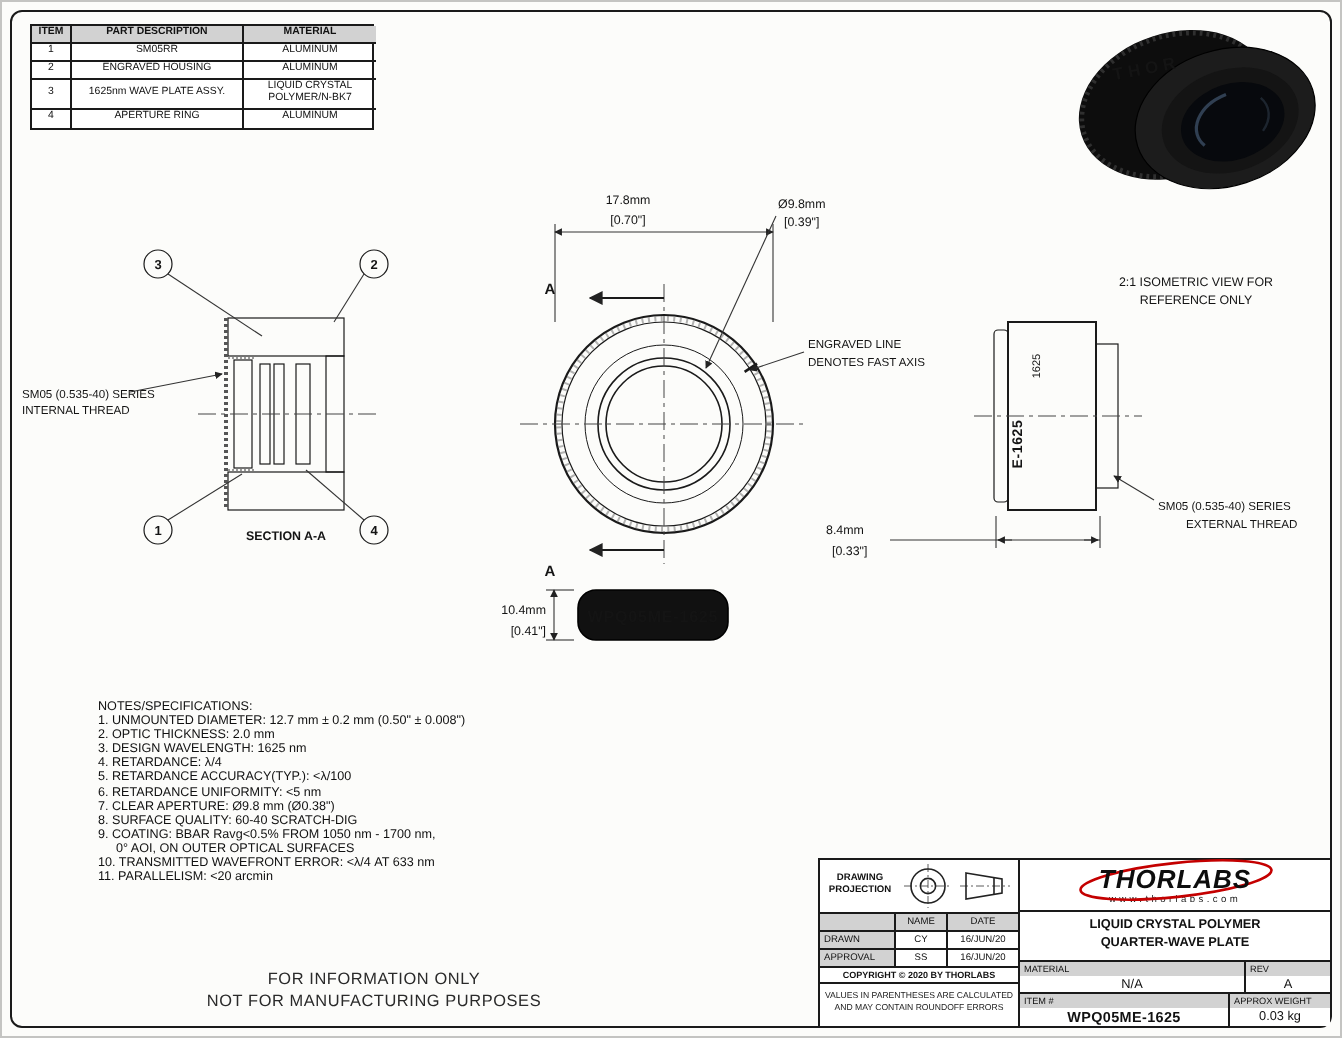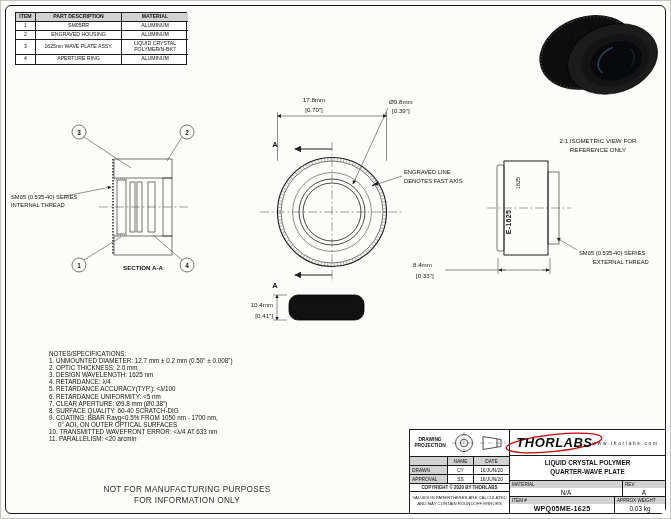--- a/index.html
+++ b/index.html
@@ -49,21 +49,21 @@
   .ps  { fill:none; stroke:#222; stroke-width:0.8; }
   .psc { stroke:#333; stroke-width:0.4; fill:none; stroke-dasharray:4 1.5 1 1.5; }
   .tb-sign-row { display:flex; height:9px; border-bottom:0.6px solid #1a1a1a; }
   .ts-c1 { width:38px; border-right:0.6px solid #1a1a1a; display:flex; align-items:center; padding-left:2px; font-size:4.8px; }
   .ts-c2 { width:26px; border-right:0.6px solid #1a1a1a; display:flex; align-items:center; justify-content:center; font-size:4.8px; }
   .ts-c3 { flex:1; display:flex; align-items:center; justify-content:center; font-size:4.8px; }
   .gray { background:#d2d2d2; }
   .tb-copyright { height:8px; display:flex; align-items:center; justify-content:center; font-size:4.5px; font-weight:bold; border-bottom:0.6px solid #1a1a1a; }
   .tb-values-note { flex:1; text-align:center; font-size:4.3px; line-height:1.3; padding-top:3px; color:#222; }
   .tb-right { flex:1; display:flex; flex-direction:column; }
-  .tb-logo-cell { height:27px; border-bottom:0.8px solid #1a1a1a; display:flex; flex-direction:row; align-items:center; justify-content:center; }
+  .tb-logo-cell { height:27px; border-bottom:0.8px solid #1a1a1a; display:flex; flex-direction:column; align-items:center; justify-content:center; }
   .tb-logo-wrap { position:relative; height:15px; display:flex; align-items:center; justify-content:center; }
   .tb-orbit { position:absolute; left:50%; top:50%; transform:translate(-50%,-50%); }
   .tb-brand { font-size:13px; font-weight:bold; font-style:italic; letter-spacing:0.5px; color:#0d0d0d; position:relative; }
   .tb-web { font-size:4.8px; letter-spacing:1.7px; margin-top:1px; color:#222; }
   .tb-product { height:26px; border-bottom:0.8px solid #1a1a1a; display:flex; flex-direction:column; align-items:center; justify-content:center; font-size:6.4px; font-weight:bold; line-height:1.35; text-align:center; }
   .tb-row { display:flex; height:16.5px; border-bottom:0.6px solid #1a1a1a; }
   .tb-row:last-child { border-bottom:none; flex:1; }
   .tb-field { display:flex; flex-direction:column; border-right:0.6px solid #1a1a1a; }
   .tb-field:last-child { border-right:none; }
   .tb-material,.tb-item { flex:1; }
@@ -270,22 +270,22 @@
     <div>6. RETARDANCE UNIFORMITY: &lt;5 nm</div>
     <div>7. CLEAR APERTURE: Ø9.8 mm (Ø0.38")</div>
     <div>8. SURFACE QUALITY: 60-40 SCRATCH-DIG</div>
     <div>9. COATING: BBAR Ravg&lt;0.5% FROM 1050 nm - 1700 nm,</div>
     <div class="indent">0° AOI, ON OUTER OPTICAL SURFACES</div>
     <div>10. TRANSMITTED WAVEFRONT ERROR: &lt;λ/4 AT 633 nm</div>
     <div>11. PARALLELISM: &lt;20 arcmin</div>
   </div>
 
   <div class="footer-disclaimer">
+    <div>FOR INFORMATION ONLY</div>
     <div>NOT FOR MANUFACTURING PURPOSES</div>
-    <div>FOR INFORMATION ONLY</div>
   </div>
 
   <div class="title-block">
     <div class="tb-left">
       <div class="tb-projection">
         <div class="tb-proj-label">
           <div>DRAWING</div>
           <div>PROJECTION</div>
         </div>
         <svg width="56" height="24" viewBox="0 0 56 24">

